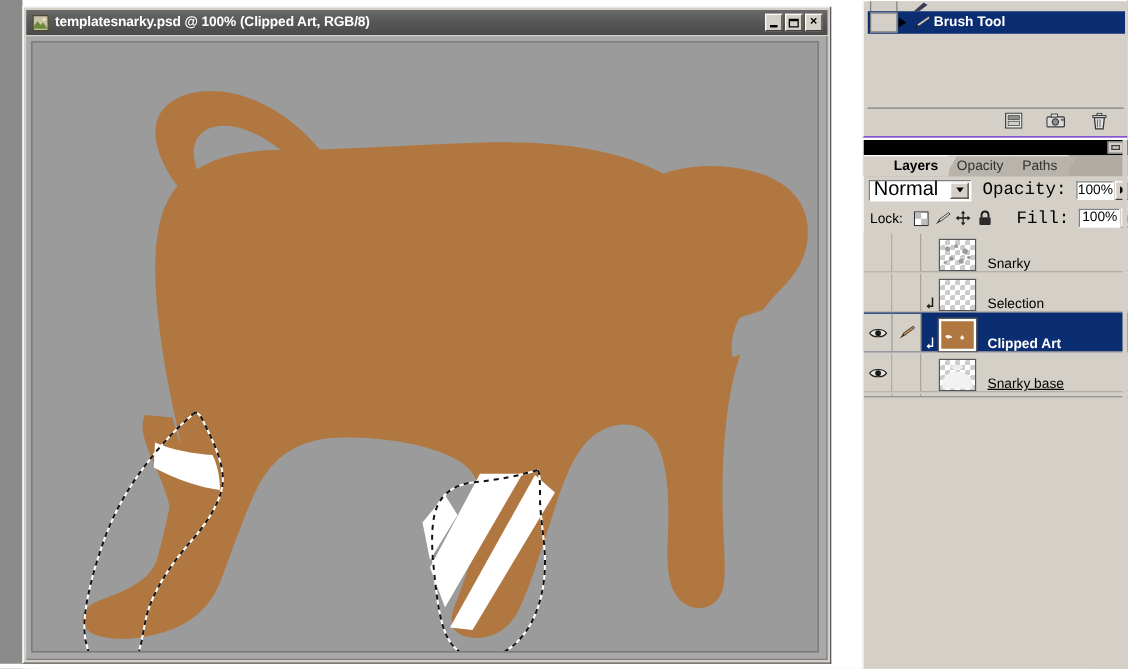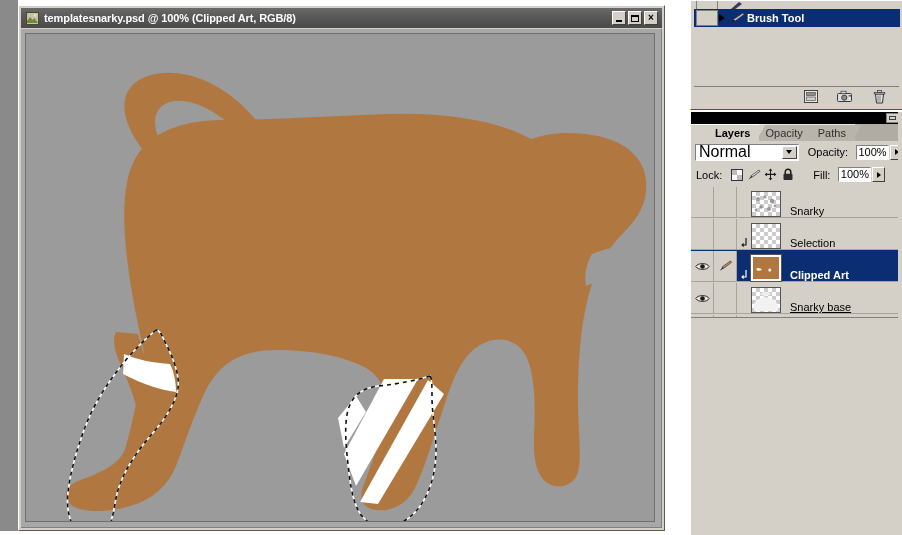--- a/index.html
+++ b/index.html
@@ -138,21 +138,21 @@
     box-sizing:border-box;position:relative;display:flex;align-items:center;
   }
   #blend-value{padding-left:3px;font-size:16px;}
   #blend-arrow{
     position:absolute;right:1px;top:1px;width:15px;height:13px;background:#d4d0c8;
     border-top:1px solid #ffffff;border-left:1px solid #ffffff;
     border-right:1px solid #404040;border-bottom:1px solid #404040;
     box-sizing:border-box;display:flex;align-items:center;justify-content:center;
   }
   #blend-arrow::after{content:"";border-top:4px solid #000;border-left:3px solid transparent;border-right:3px solid transparent;}
-  .num-label{font-size:11px;margin-left:9px;}
+  .num-label{font-size:14px;margin-left:9px;font-family:Liberation Mono, monospace;}
   .num-field{
     width:33px;height:15px;background:#ffffff;margin-left:8px;
     border-top:1px solid #808080;border-left:1px solid #808080;
     border-right:1px solid #ffffff;border-bottom:1px solid #ffffff;
     box-sizing:border-box;font-size:11px;text-align:center;line-height:13px;
   }
   .num-arrow{
     width:13px;height:15px;background:#d4d0c8;margin-left:1px;
     border-top:1px solid #ffffff;border-left:1px solid #ffffff;
     border-right:1px solid #404040;border-bottom:1px solid #404040;

